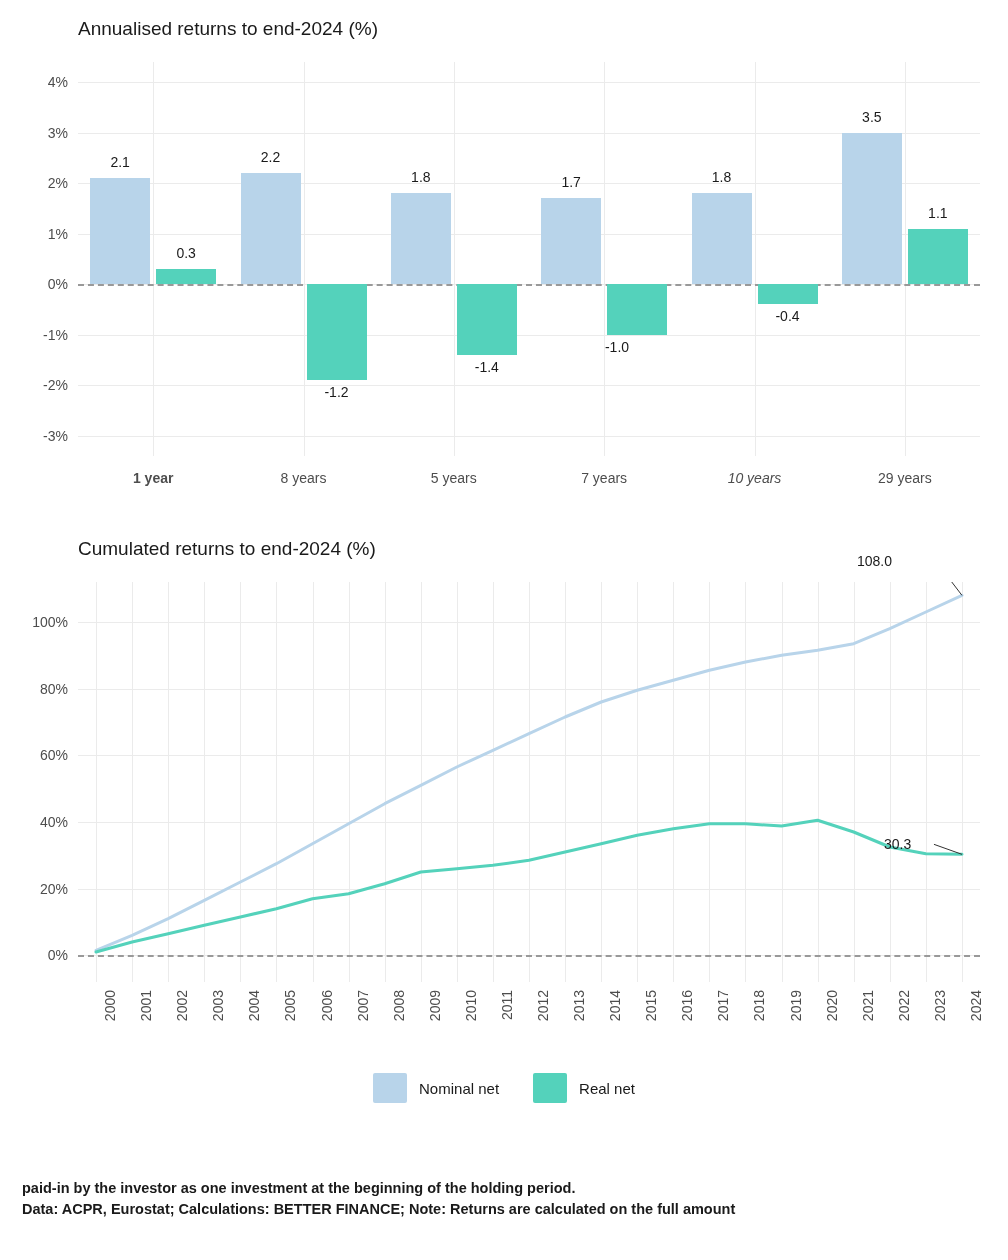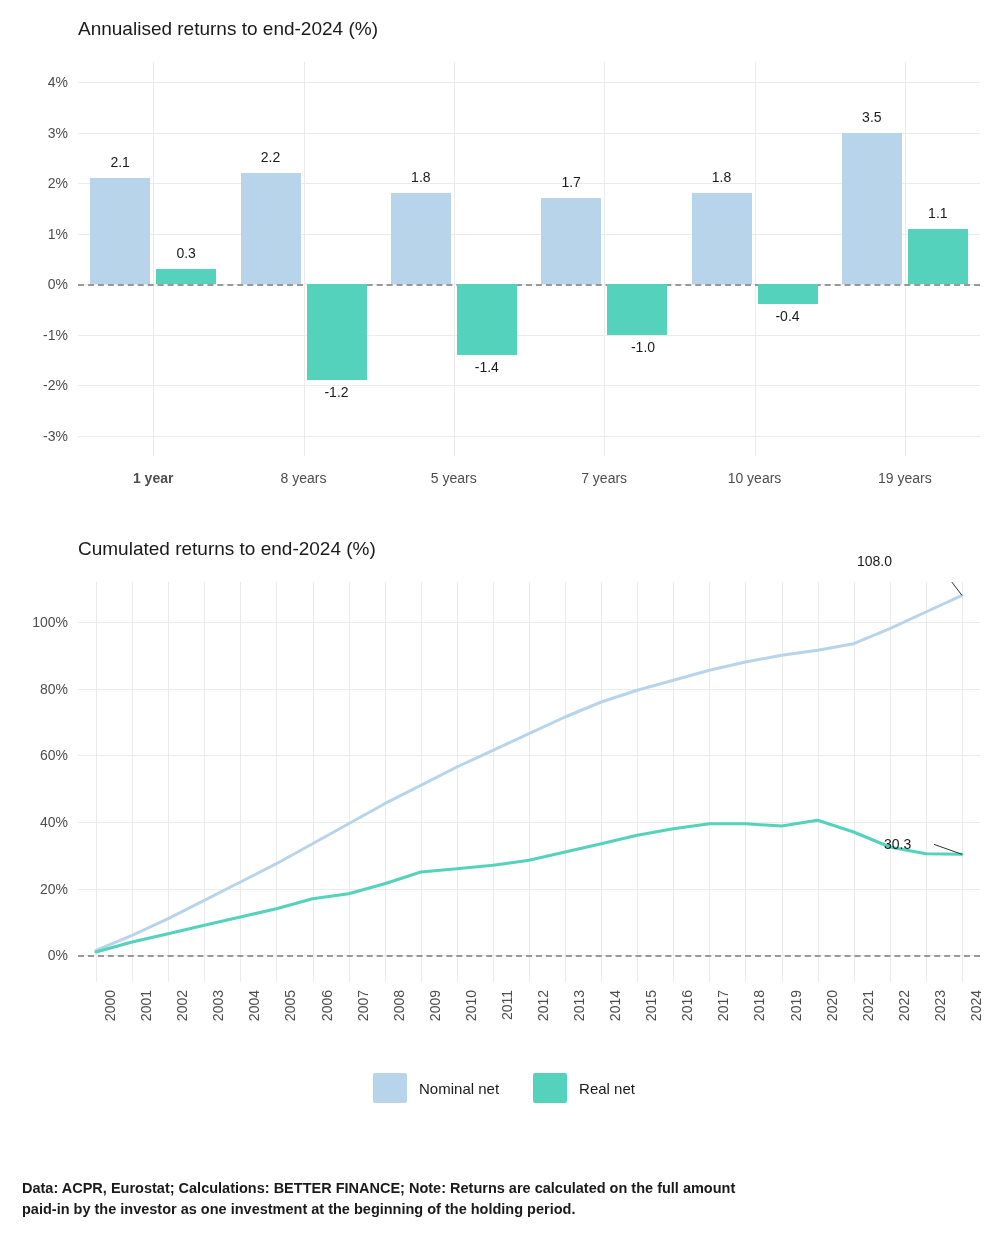--- a/index.html
+++ b/index.html
@@ -178,44 +178,44 @@
       <div class="y-tick" style="top: 20.2051px;">4%</div>
       <div class="gridline-v" style="left: 75.1667px;"></div>
       <div class="x-tick" style="left: 75.1667px; font-weight: bold;">1 year</div>
       <div class="gridline-v" style="left: 225.5px;"></div>
       <div class="x-tick" style="left: 225.5px;">8 years</div>
       <div class="gridline-v" style="left: 375.833px;"></div>
       <div class="x-tick" style="left: 375.833px;">5 years</div>
       <div class="gridline-v" style="left: 526.167px;"></div>
       <div class="x-tick" style="left: 526.167px;">7 years</div>
       <div class="gridline-v" style="left: 676.5px;"></div>
-      <div class="x-tick" style="left: 676.5px;">10 years</div>
+      <div class="x-tick" style="left: 676.5px; font-style: italic;">10 years</div>
       <div class="gridline-v" style="left: 826.833px;"></div>
-      <div class="x-tick" style="left: 826.833px;">19 years</div>
+      <div class="x-tick" style="left: 826.833px;">29 years</div>
       <div class="zeroline" style="top: 222.256px;"></div>
       <div class="bar nominal" style="left: 12.1667px; top: 116.179px; width: 60px; height: 106.077px; background: rgb(184, 212, 234);"></div>
       <div class="bar-label" style="left: 42.1667px; top: 92.1795px;">2.1</div>
       <div class="bar nominal" style="left: 162.5px; top: 111.128px; width: 60px; height: 111.128px; background: rgb(184, 212, 234);"></div>
       <div class="bar-label" style="left: 192.5px; top: 87.1282px;">2.2</div>
       <div class="bar nominal" style="left: 312.833px; top: 131.333px; width: 60px; height: 90.9231px; background: rgb(184, 212, 234);"></div>
       <div class="bar-label" style="left: 342.833px; top: 107.333px;">1.8</div>
       <div class="bar nominal" style="left: 463.167px; top: 136.385px; width: 60px; height: 85.8718px; background: rgb(184, 212, 234);"></div>
       <div class="bar-label" style="left: 493.167px; top: 112.385px;">1.7</div>
       <div class="bar nominal" style="left: 613.5px; top: 131.333px; width: 60px; height: 90.9231px; background: rgb(184, 212, 234);"></div>
       <div class="bar-label" style="left: 643.5px; top: 107.333px;">1.8</div>
       <div class="bar nominal" style="left: 763.833px; top: 70.7179px; width: 60px; height: 151.538px; background: rgb(184, 212, 234);"></div>
       <div class="bar-label" style="left: 793.833px; top: 46.7179px;">3.5</div>
       <div class="bar real" style="left: 78.1667px; top: 207.103px; width: 60px; height: 15.1538px; background: rgb(84, 210, 187);"></div>
       <div class="bar-label" style="left: 108.167px; top: 183.103px;">0.3</div>
       <div class="bar real" style="left: 228.5px; top: 222.256px; width: 60px; height: 95.9744px; background: rgb(84, 210, 187);"></div>
       <div class="bar-label" style="left: 258.5px; top: 322.231px;">-1.2</div>
       <div class="bar real" style="left: 378.833px; top: 222.256px; width: 60px; height: 70.7179px; background: rgb(84, 210, 187);"></div>
       <div class="bar-label" style="left: 408.833px; top: 296.974px;">-1.4</div>
       <div class="bar real" style="left: 529.167px; top: 222.256px; width: 60px; height: 50.5128px; background: rgb(84, 210, 187);"></div>
-      <div class="bar-label" style="left: 565px; top: 276.769px;">-1.0</div>
+      <div class="bar-label" style="left: 539px; top: 276.769px;">-1.0</div>
       <div class="bar real" style="left: 679.5px; top: 222.256px; width: 60px; height: 20.2051px; background: rgb(84, 210, 187);"></div>
       <div class="bar-label" style="left: 709.5px; top: 246.462px;">-0.4</div>
       <div class="bar real" style="left: 829.833px; top: 166.692px; width: 60px; height: 55.5641px; background: rgb(84, 210, 187);"></div>
       <div class="bar-label" style="left: 859.833px; top: 142.692px;">1.1</div>
     </div>
 </div>
 
 <div class="panel" id="panel-line">
   <div class="chart-title">Cumulated returns to end-2024 (%)</div>
   <div class="plot" id="line-plot-inner">
@@ -298,15 +298,15 @@
     <span class="legend-swatch" style="background: rgb(184, 212, 234);"></span>
     <span class="legend-label">Nominal net</span>
   </div>
   <div class="legend-item">
     <span class="legend-swatch" style="background: rgb(84, 210, 187);"></span>
     <span class="legend-label">Real net</span>
   </div>
 </div>
 
 <div id="caption">
+  <div>paid-in by the investor as one investment at the beginning of the holding period.</div>
   <div>Data: ACPR, Eurostat; Calculations: BETTER FINANCE; Note: Returns are calculated on the full amount</div>
-  <div>paid-in by the investor as one investment at the beginning of the holding period.</div>
 </div>
 
 </body></html>

